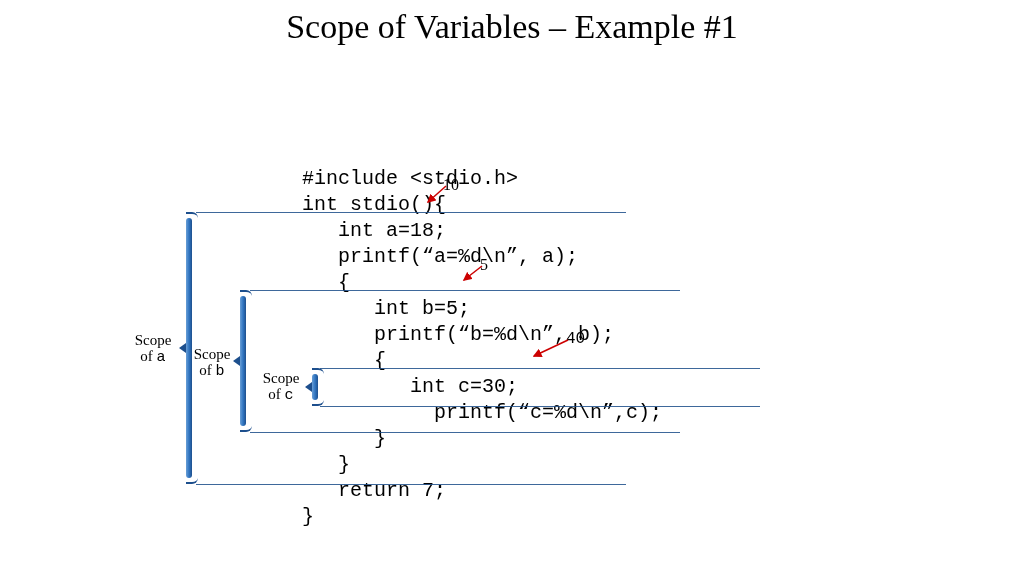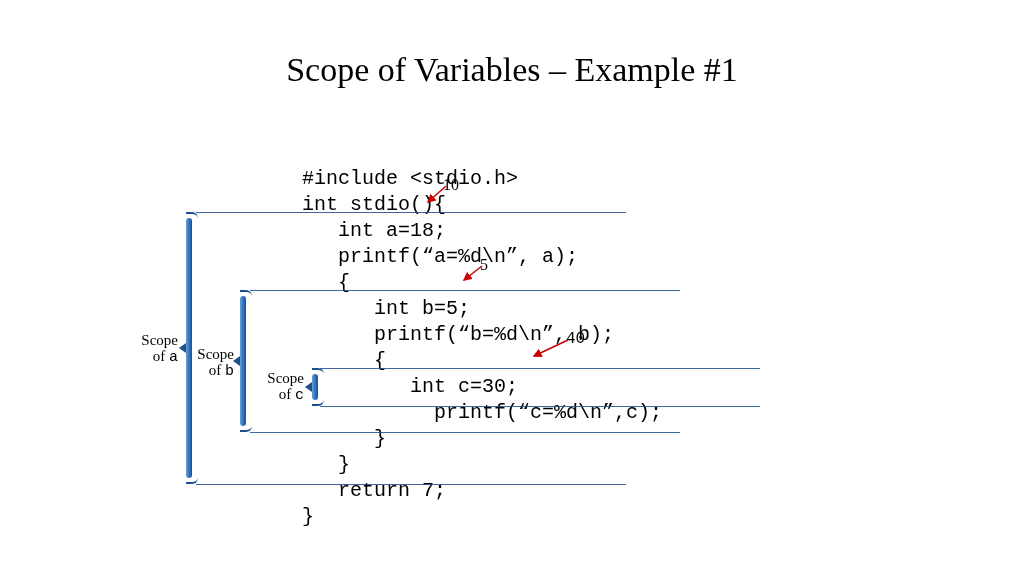--- a/index.html
+++ b/index.html
@@ -17,21 +17,20 @@
     height: 576px;
   }
   .title {
     position: absolute;
     top: 8px;
     left: 0;
     width: 1024px;
     text-align: center;
     font-size: 34px;
     color: #000;
-    margin-top: 43px;
   }
   .code {
     position: absolute;
     top: 140px;
     left: 302px;
     width: 560px;
     font-family: "Courier New", Courier, monospace;
     font-size: 20px;
     line-height: 26px;
     color: #000;
@@ -41,21 +40,21 @@
     position: absolute;
     height: 0;
     border-top: 1px solid #1c4e8a;
     opacity: 0.85;
   }
   
   .scope-label {
     position: absolute;
     font-family: "Times New Roman", Times, serif;
     font-size: 15px;
-    text-align: right;
+    text-align: center;
     line-height: 16px;
     color: #000;
   }
   .scope-label .mono { font-family: "Courier New", Courier, monospace; }
   
   .brace {
     position: absolute;
     width: 14px;
   }
   .brace .bar {

